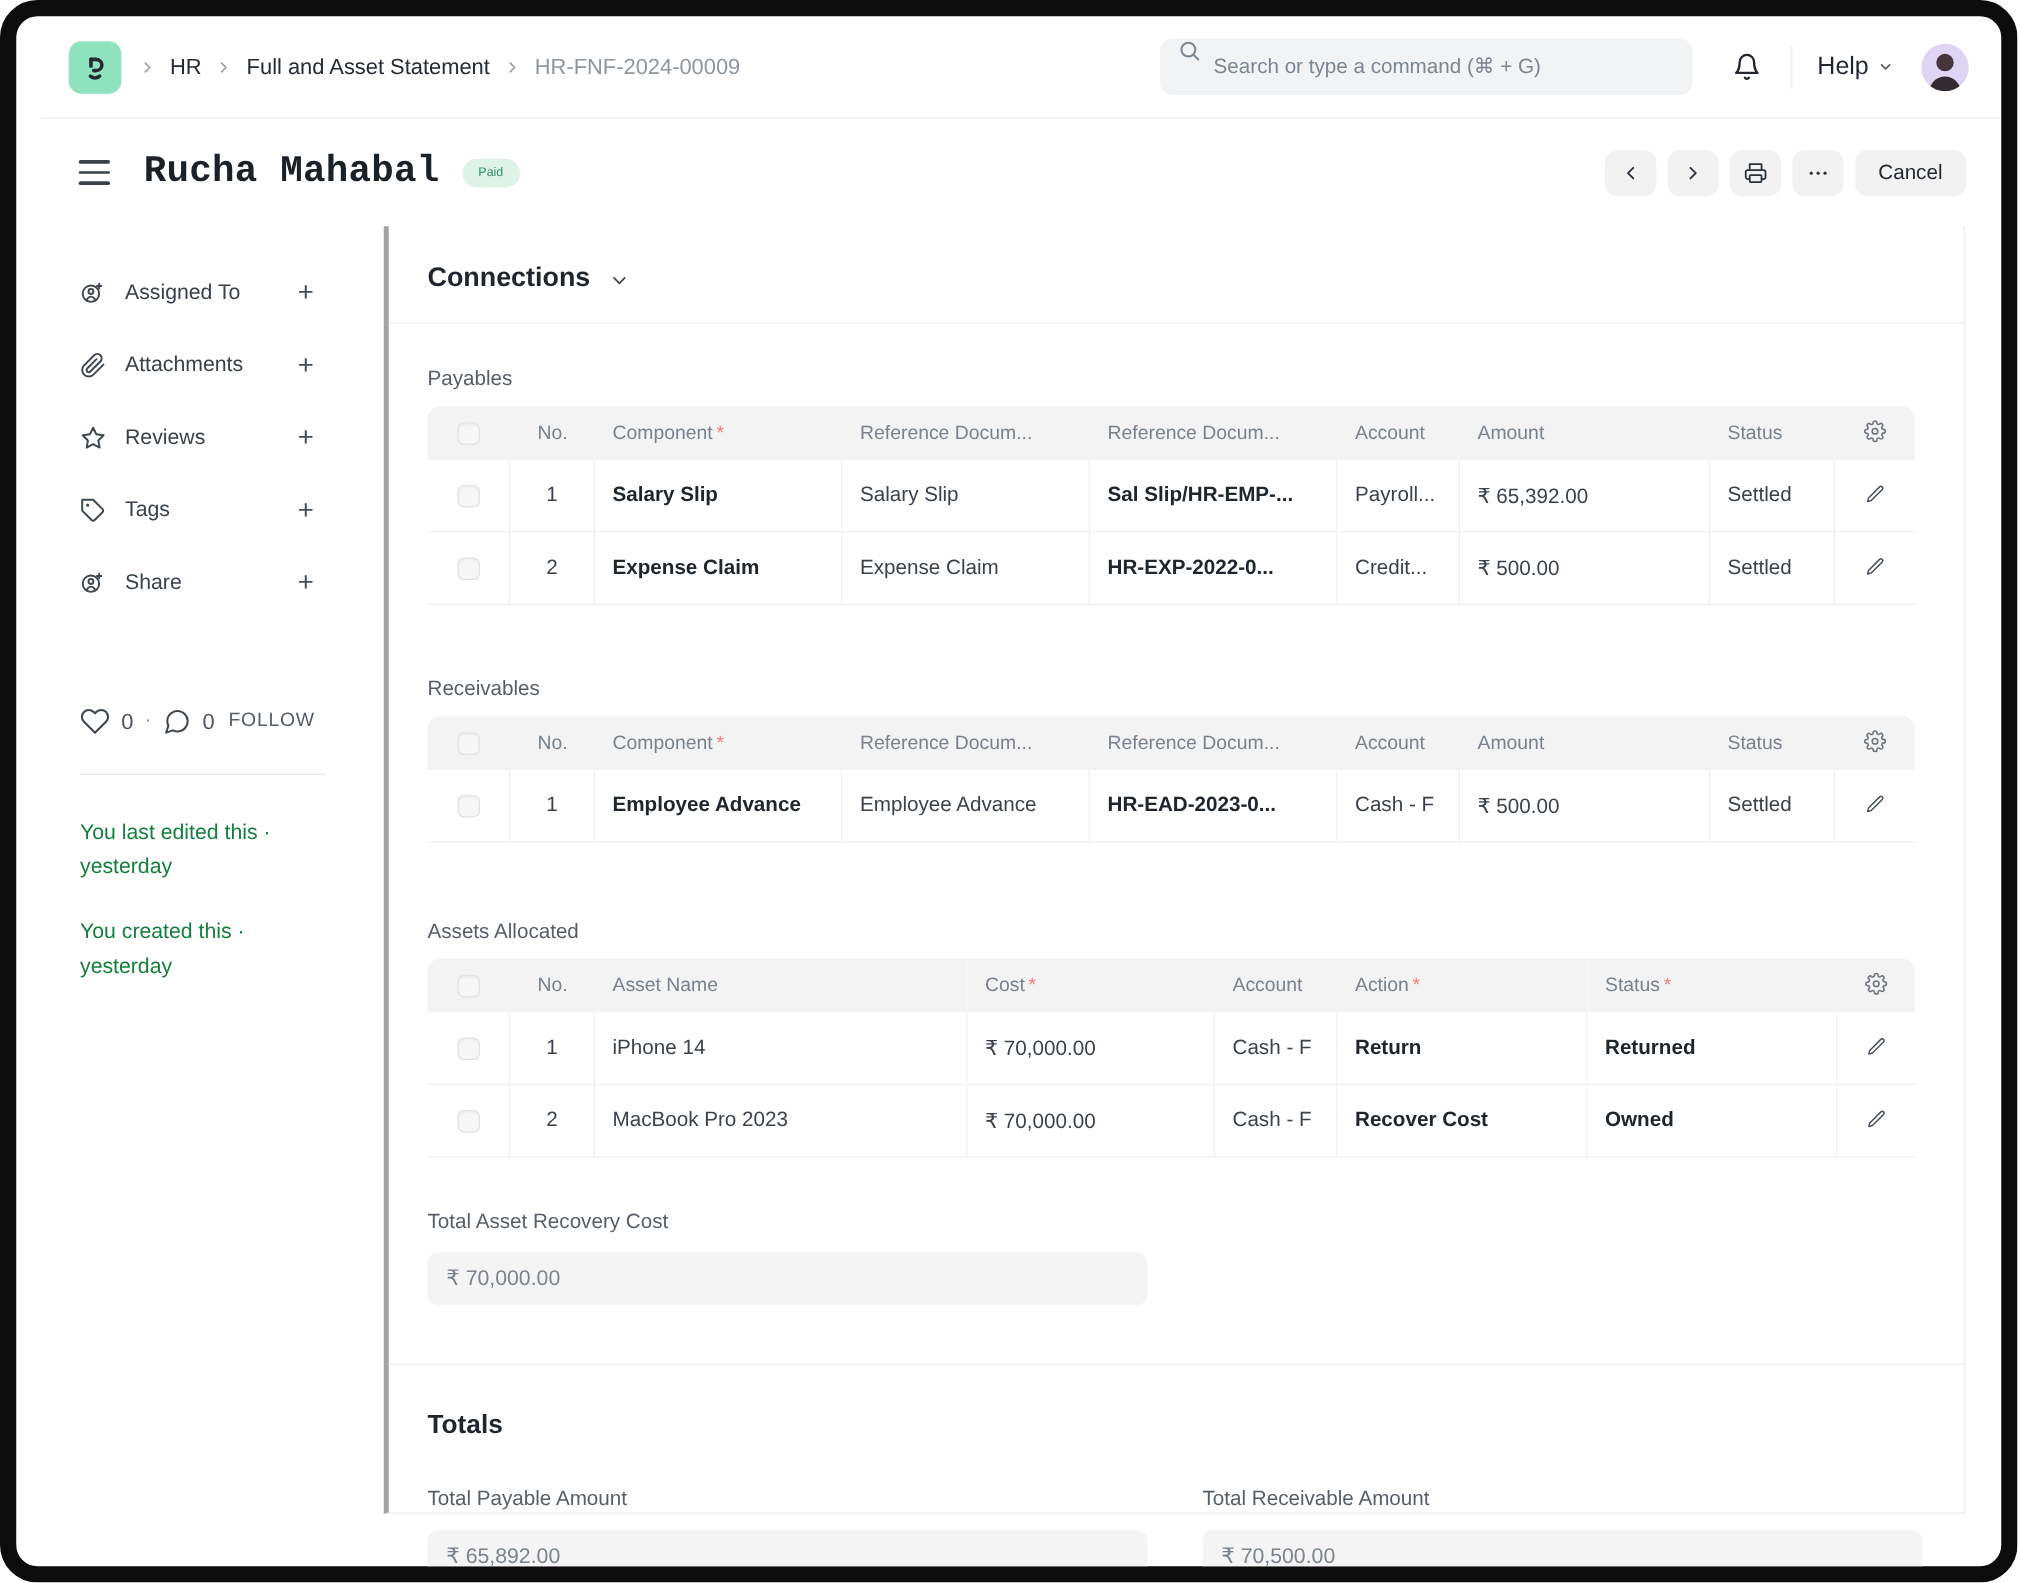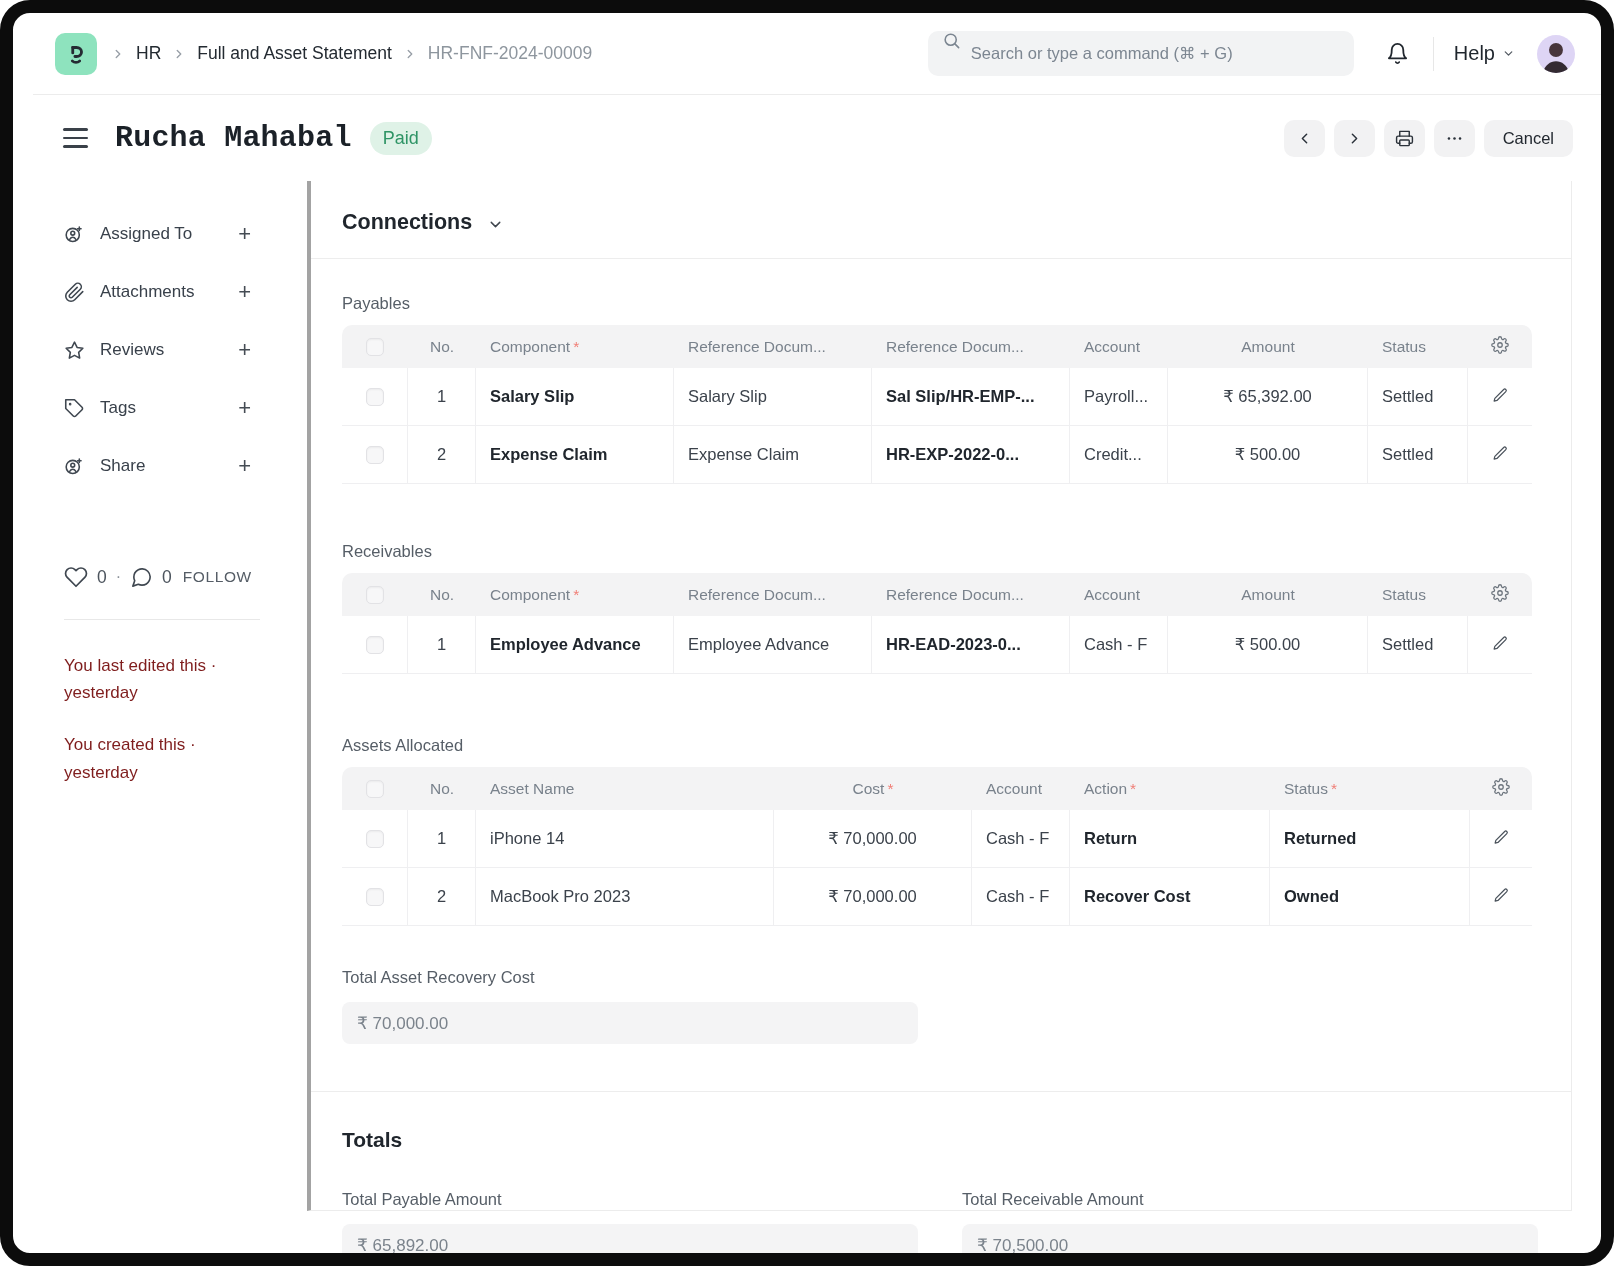--- a/index.html
+++ b/index.html
@@ -22,57 +22,57 @@
   .v-sep { width:1px; height:34px; background:#e7e7e7; margin:0 20px 0 24px; }
   .help-btn { background:none; border:none; display:flex; align-items:center; gap:7px; font-size:20px; color:#1f262d; cursor:pointer; font-family:inherit; }
   .help-btn svg { color:#555c64; }
   .avatar { width:38px; height:38px; border-radius:50%; background:#ded5f5; margin-left:22px; overflow:hidden; display:flex; align-items:flex-end; justify-content:center; }
 
   
   .page-head { height:86px; flex:0 0 86px; display:flex; align-items:center; padding:0 28px 0 30px; }
   .burger { width:25px; display:flex; flex-direction:column; gap:6px; background:none; border:none; cursor:pointer; }
   .burger span { height:2.4px; background:#3a4149; border-radius:2px; }
   .page-title { font-size:30px; font-weight:700; color:#1b2128; margin-left:27px; letter-spacing:0.2px;font-family:Liberation Mono, monospace; }
-  .badge { margin-left:18px; background:#dff2e7; color:#2e9465; font-size:18px; padding:6px 13px; border-radius:999px; }
+  .badge { margin-left:18px; background:#dff2e7; color:#2e9465; font-size:10px; padding:6px 13px; border-radius:999px; }
   .head-actions { margin-left:auto; display:flex; align-items:center; gap:9px; }
   .icon-btn { width:41px; height:37px; border:none; border-radius:10px; background:#f2f2f3; color:#2b323a; display:flex; align-items:center; justify-content:center; cursor:pointer; }
   .cancel-btn { height:37px; border:none; border-radius:10px; background:#f2f2f3; color:#22282f; font-size:16.5px; padding:0 19px; cursor:pointer; font-family:inherit; }
 
   
   .body-wrap { flex:1; display:flex; align-items:stretch; padding-right:49px; }
   .sidebar { width:274px; flex:0 0 274px; padding:42px 0 0 31px; }
   .side-item { display:flex; align-items:center; width:187px; margin-bottom:36px; color:#39414b; }
   .side-item svg { color:#3f4750; }
   .side-item .lbl { font-size:17px; margin-left:15px; }
   .side-item .plus { margin-left:auto; font-size:22px; font-weight:300; color:#454c54; background:none; border:none; cursor:pointer; line-height:1; font-family:inherit; }
   .likes-row { display:flex; align-items:center; margin-top:88px; color:#4c545d; }
   .likes-row svg { color:#3f4750; }
   .likes-row .cnt { font-size:17.5px; margin:0 9px 0 9px; }
   .likes-row .dot { color:#8b9199; margin-right:9px; }
   .likes-row .follow { font-size:15.5px; letter-spacing:0.6px; color:#555d66; font-weight:500; background:none; border:none; cursor:pointer; font-family:inherit; margin-left:2px; }
   .side-hr { border:none; border-top:1px solid #e8e8e8; width:196px; margin:30px 0 32px 0; }
-  .side-note { width:205px; font-size:17px; color:#7f1d1d; line-height:1.6; margin-bottom:25px; }
+  .side-note { width:205px; font-size:17px; color:#15803d; line-height:1.6; margin-bottom:25px; }
 
   
   .content { flex:1; border-left:4px solid #a3a3a3; border-right:1px solid #ececec; border-bottom:1px solid #ececec; padding:0 33px 0 31px; height:1030px; }
   .conn-head { display:flex; align-items:center; gap:15px; padding-top:29px; cursor:pointer; }
   .conn-title { font-size:21.5px; font-weight:700; color:#20262d; }
   .conn-head svg { color:#3f464e; margin-top:3px; }
   .conn-hr { border:none; border-top:1px solid #ededed; margin:23px -33px 0 -31px; }
   .sec-label { font-size:16.5px; color:#565e67; }
   .sec-payables { margin-top:35px; }
   .sec-receivables { margin-top:58px; }
   .sec-assets { margin-top:62px; }
 
   table { border-collapse:separate; border-spacing:0; table-layout:fixed; width:1190px; margin-top:12px; }
   thead th { background:#f3f3f4; height:43px; font-weight:400; font-size:15.5px; color:#79828c; text-align:left; padding:0 14px; }
   thead th:first-child { border-top-left-radius:10px; }
   thead th:last-child { border-top-right-radius:10px; }
   th.c, td.c { text-align:center; }
-  th.r, td.r { text-align:center; }
+  th.r, td.r { text-align:left; }
   .req { color:#f07d75; margin-left:3px; }
   tbody td { height:58px; font-size:16.5px; color:#3b424b; padding:0 14px; border-bottom:1px solid #efeff1; border-right:1px solid #efeff1; background:#fff; }
   tbody td:last-child { border-right:none; }
   td.bold { font-weight:700; color:#20262d; }
   .cb { width:18px; height:18px; border:1px solid #e2e2e5; border-radius:5px; background:#f7f7f8; box-shadow:inset 0 1px 2px rgba(0,0,0,0.05); margin:0 auto; cursor:pointer; }
   .gear-btn, .pencil-btn { background:none; border:none; color:#6d757e; cursor:pointer; display:block; margin:0 auto; }
   .pencil-btn { color:#4a525b; }
 
   .field { margin-top:42px; }
   .field .f-label { font-size:16.5px; color:#565e67; margin-bottom:15px; }

